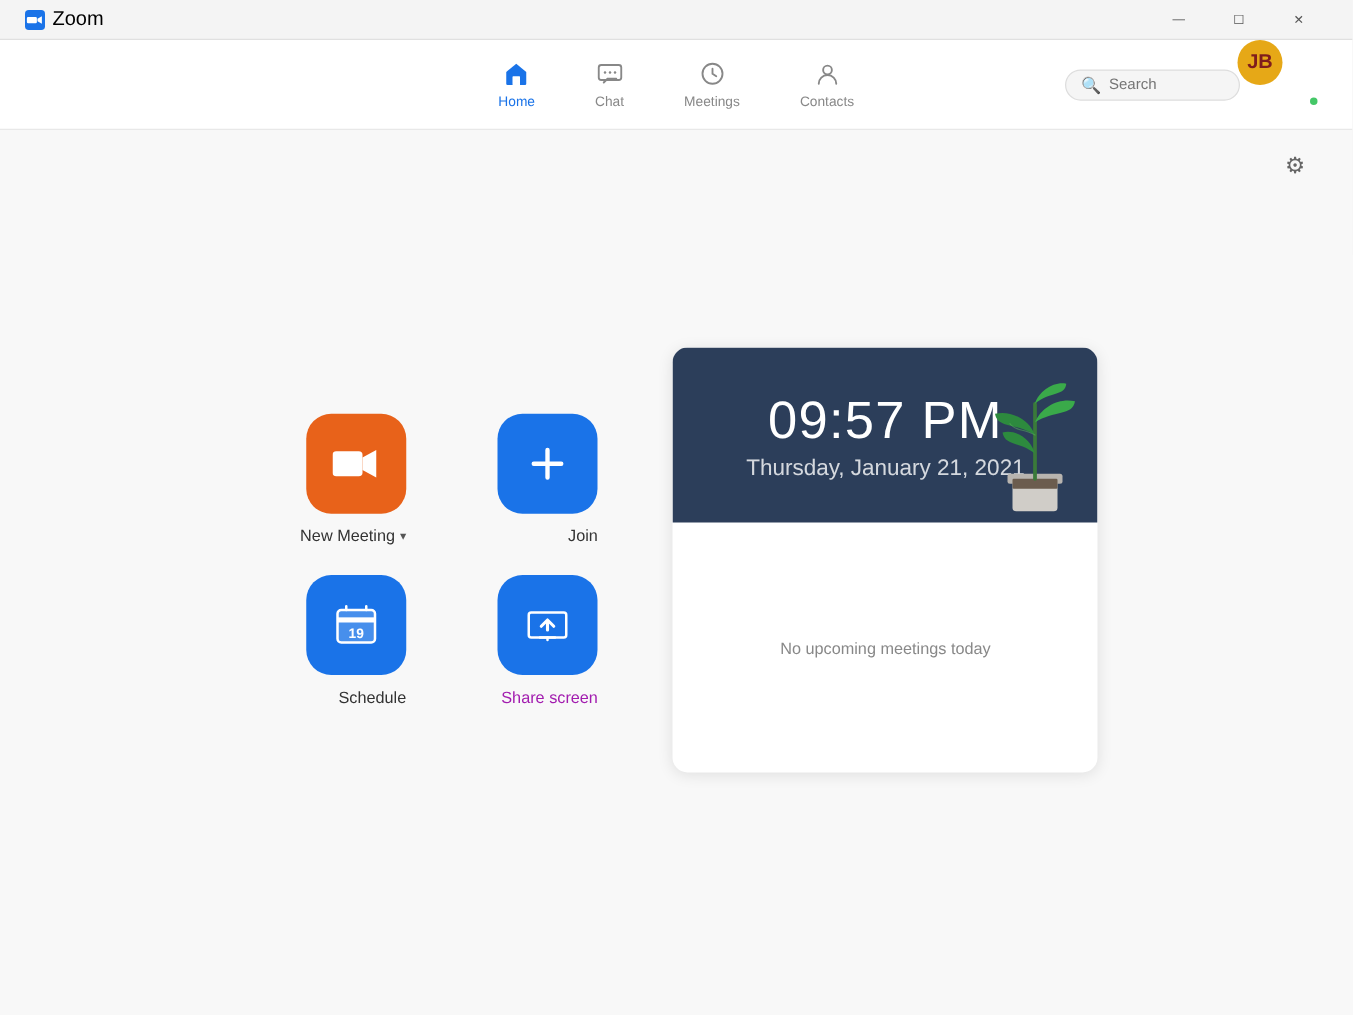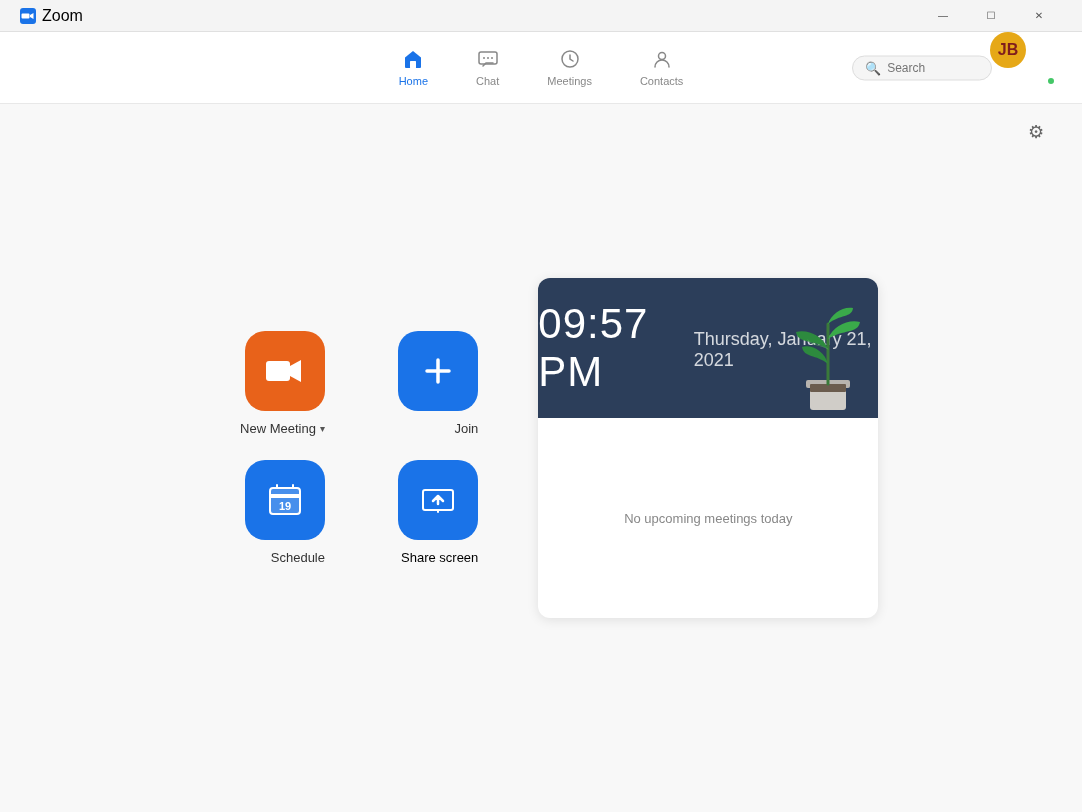--- a/index.html
+++ b/index.html
@@ -223,21 +223,21 @@
       box-shadow: 0 2px 12px rgba(0,0,0,0.1);
       margin-top: -20px;
     }
 
     #clock-panel {
       background: #2c3e5a;
       height: 140px;
       display: flex;
       align-items: center;
       justify-content: center;
-      flex-direction: row;
+      flex-direction: column;
       position: relative;
       overflow: hidden;
     }
 
     
     #plant {
       position: absolute;
       right: 10px;
       bottom: 0;
     }
@@ -383,21 +383,21 @@
     <div class="action-item">
       <button class="action-btn blue">
         <svg width="36" height="36" viewBox="0 0 36 36" fill="none">
           <rect x="3" y="8" width="30" height="20" rx="2" stroke="white" stroke-width="2" fill="none"></rect>
           <path d="M18 22V14M13 19l5-5 5 5" stroke="white" stroke-width="2.5" stroke-linecap="round" stroke-linejoin="round"></path>
           <path d="M12 28h12" stroke="white" stroke-width="2" stroke-linecap="round"></path>
           <path d="M18 28v2" stroke="white" stroke-width="2" stroke-linecap="round"></path>
         </svg>
       </button>
       <div class="action-label-row">
-        <span style="font-size:13px;color:#000000;margin-left:44px;">Share screen</span>
+        <span style="font-size:13px;color:#a21caf;margin-left:44px;">Share screen</span>
       </div>
     </div>
 
   </div>
 
   <div id="calendar-card">
     <div id="clock-panel">
       <div style="font-size:42px;color:white;font-weight:300;letter-spacing:1px;">09:57 PM</div>
       <div style="font-size:18px;color:rgba(255,255,255,0.8);margin-top:4px;">Thursday, January 21, 2021</div>
 

